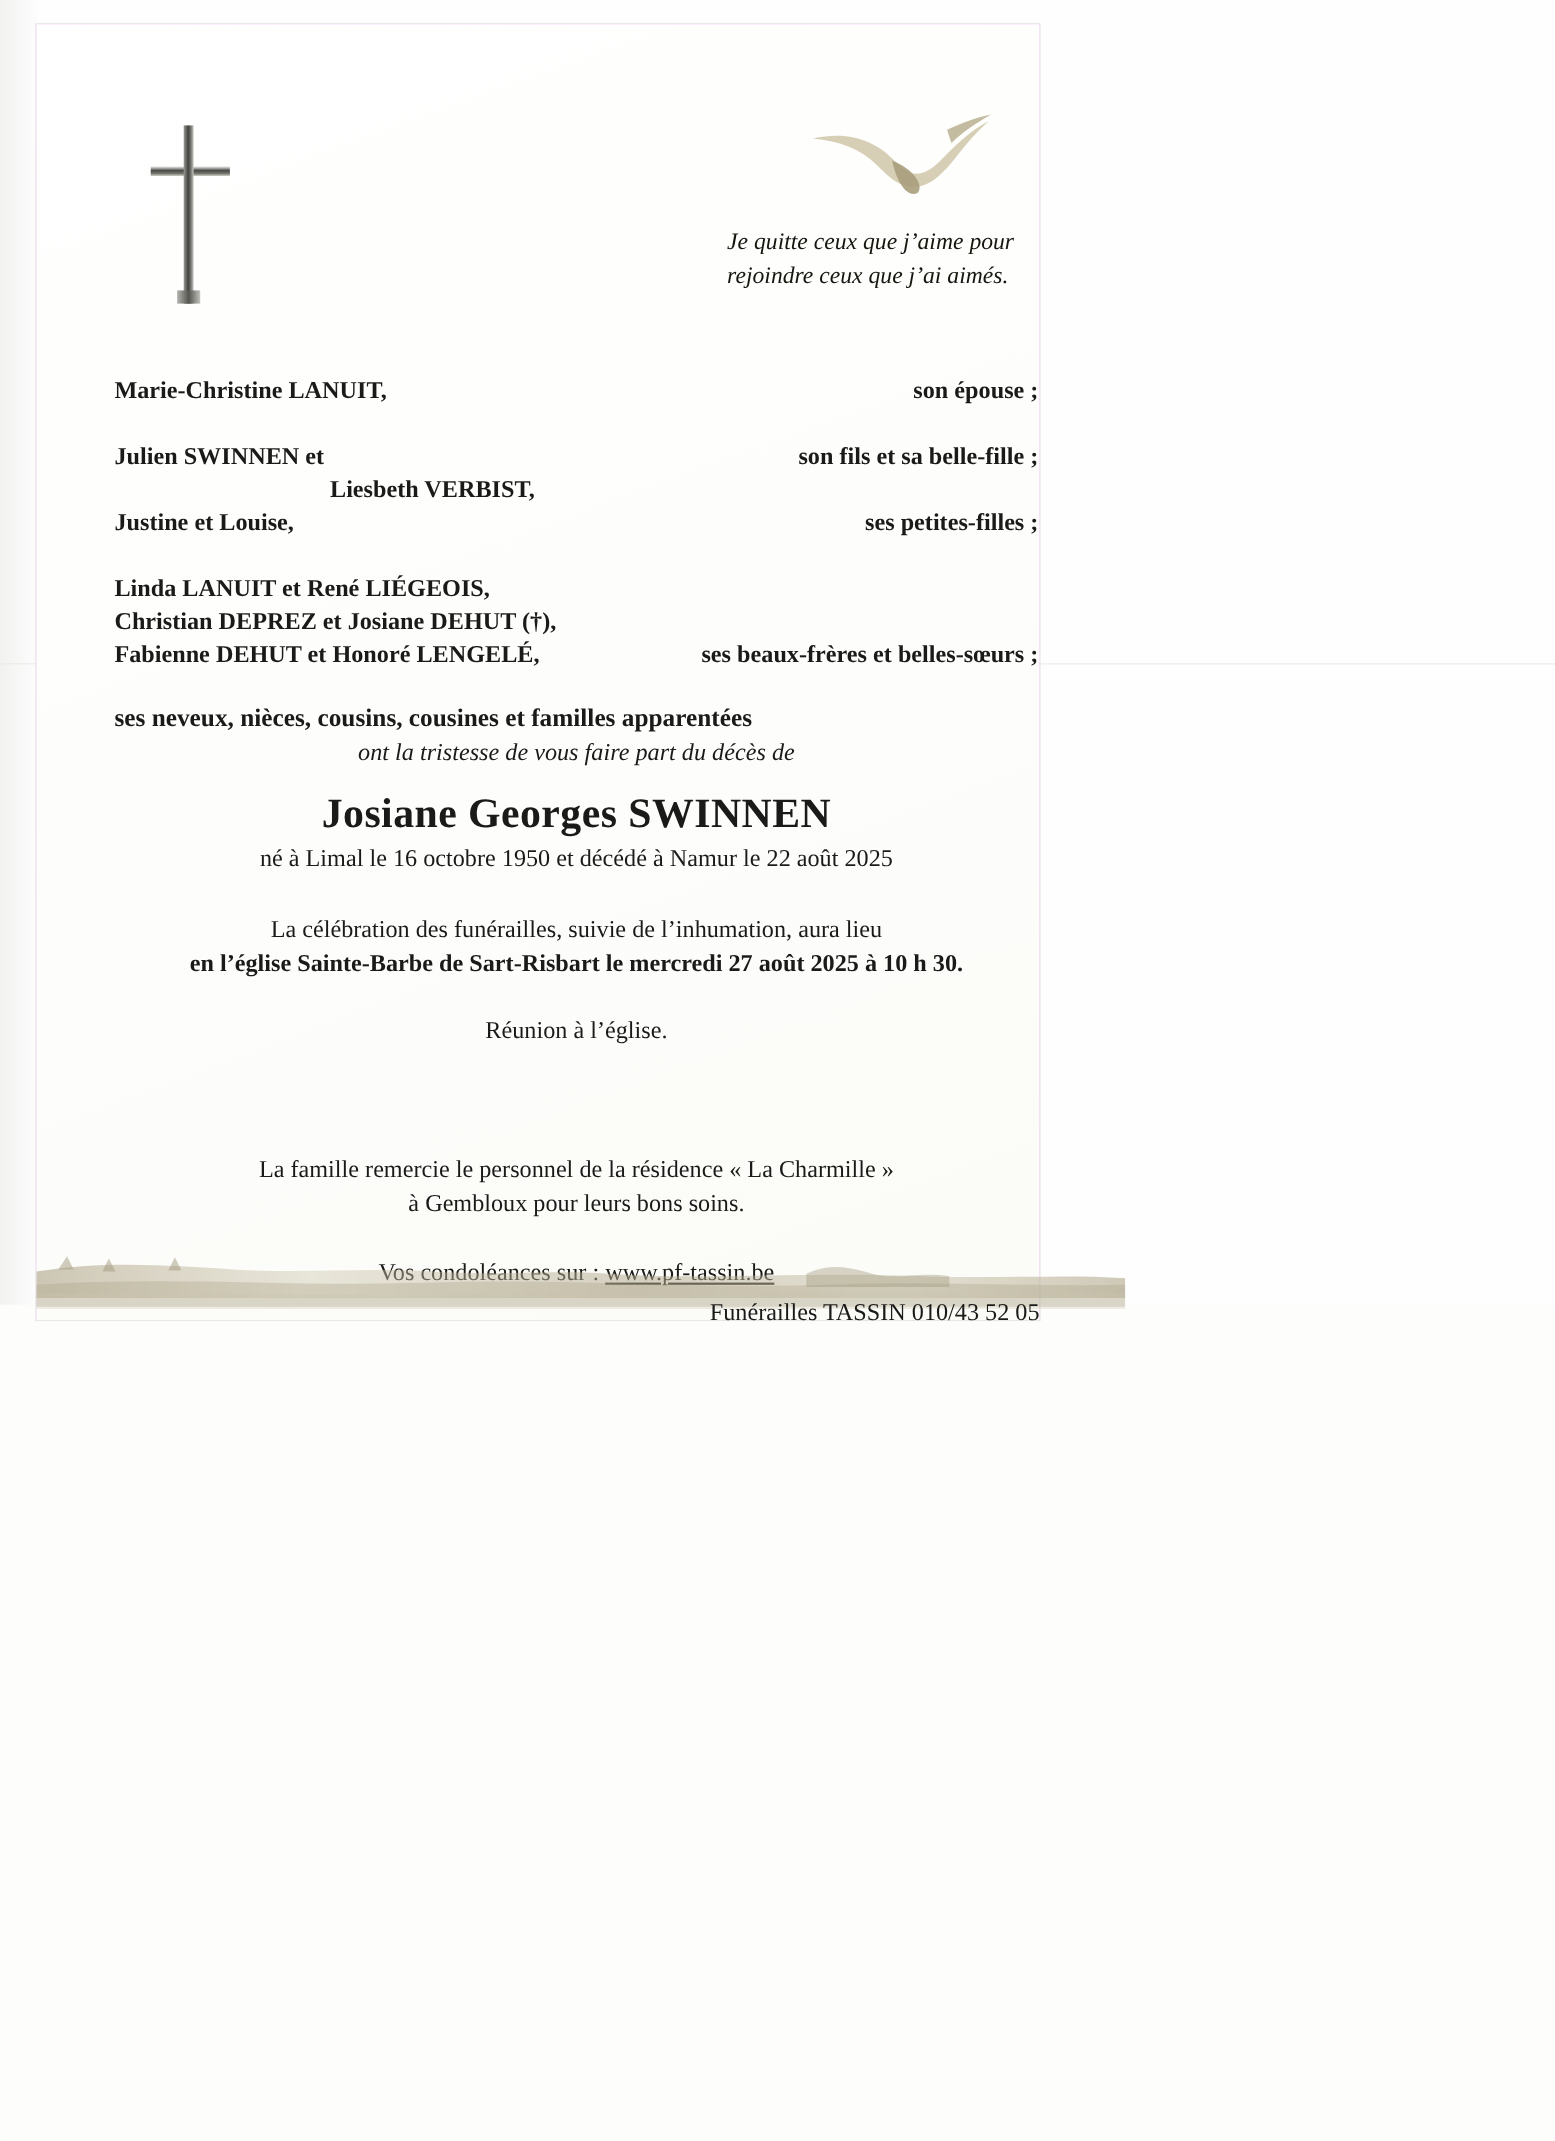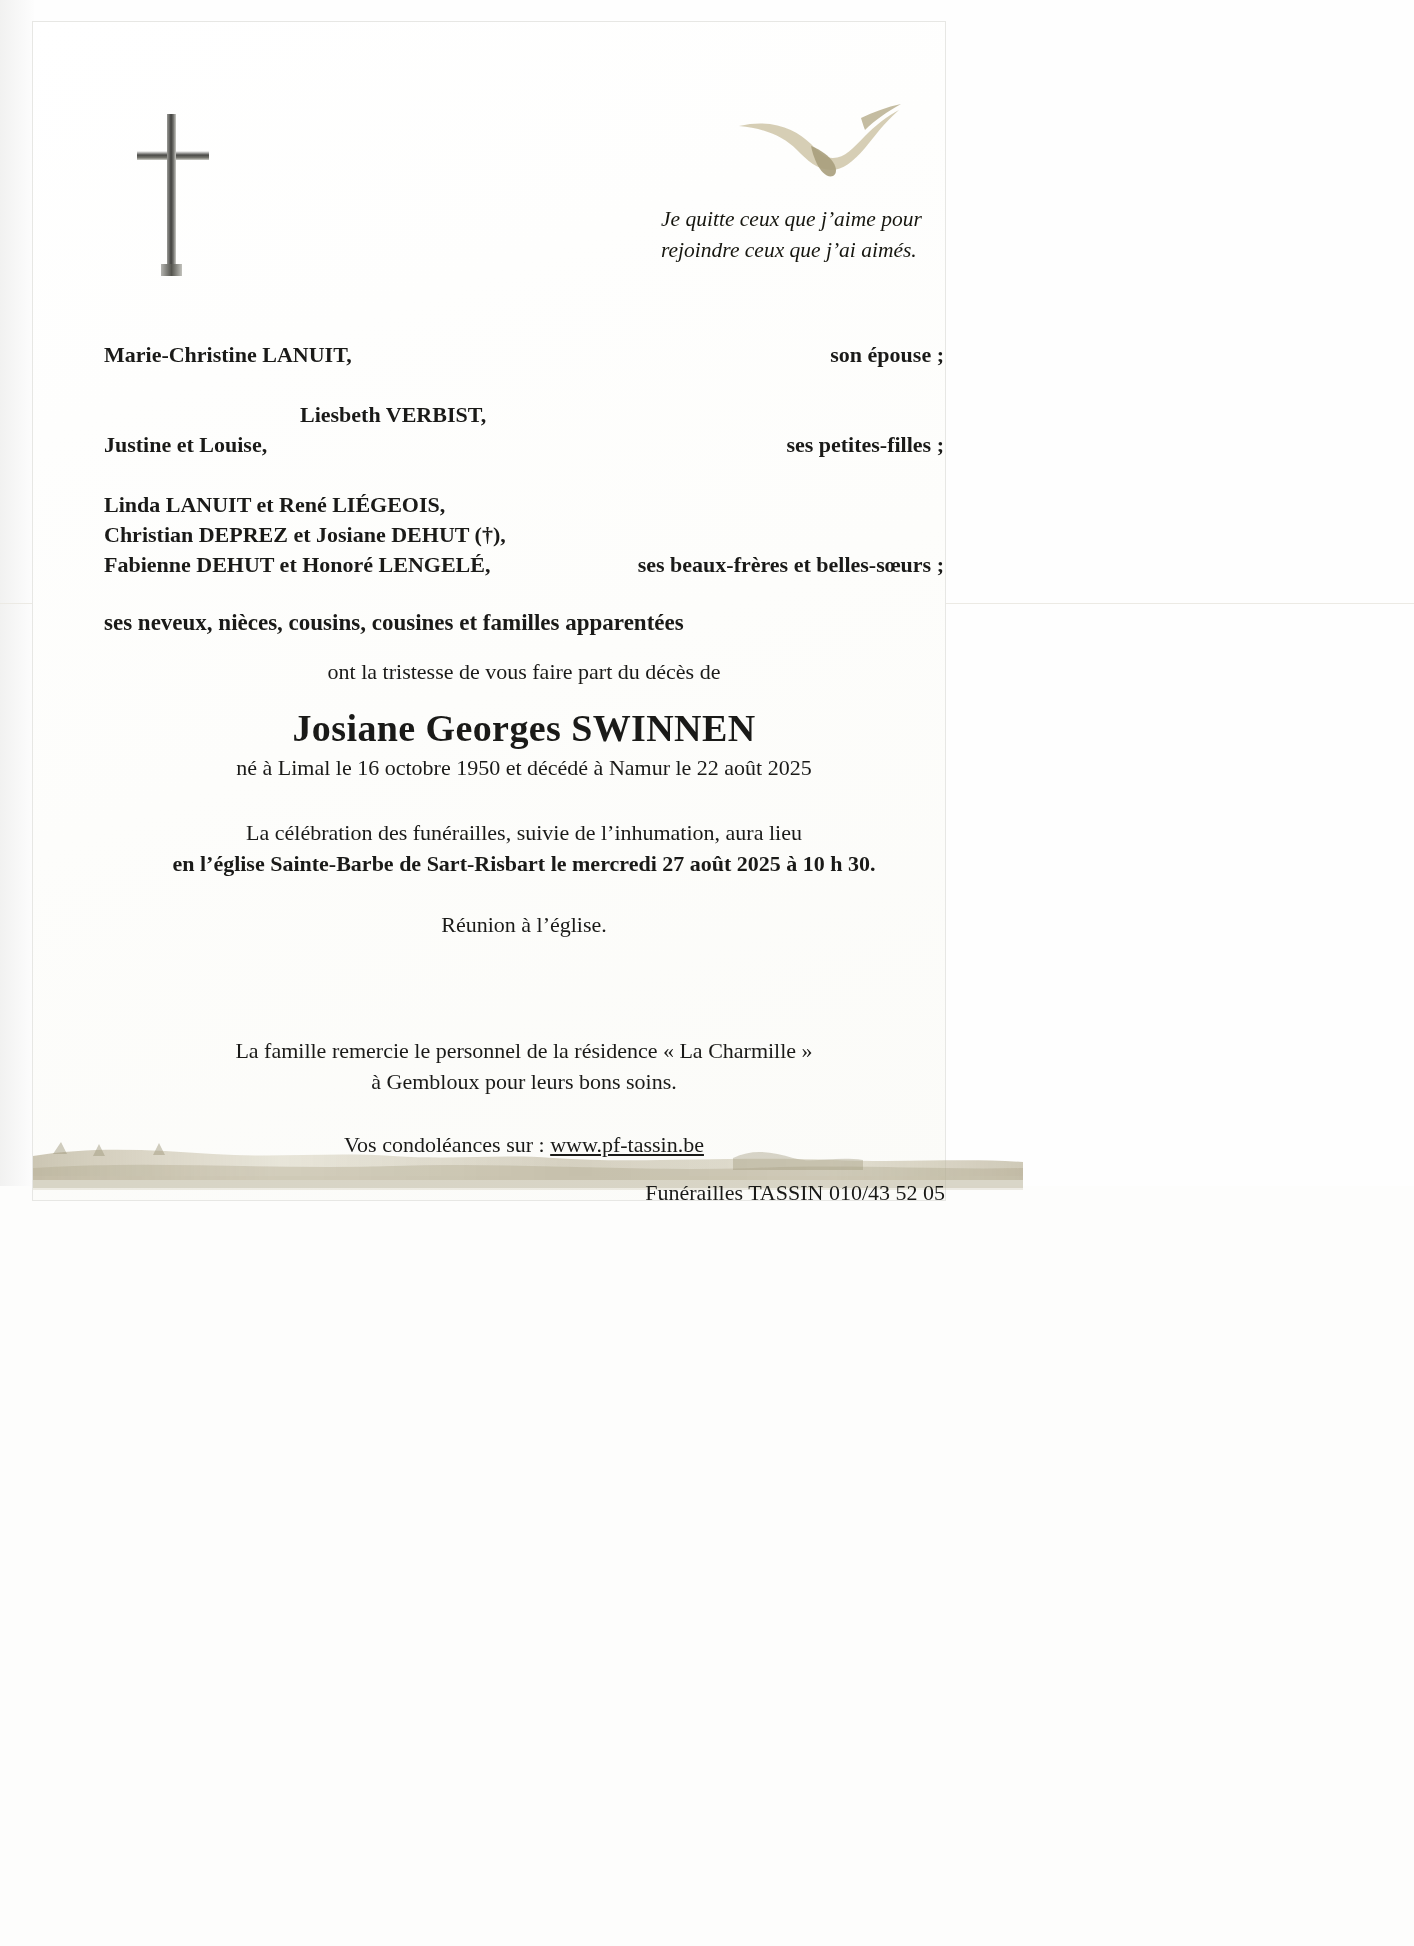--- a/index.html
+++ b/index.html
@@ -144,21 +144,21 @@
   
   .announce {
     position: absolute;
     left: 71px;
     top: 630px;
     width: 840px;
     text-align: center;
     font-size: 22px;
     line-height: 31px;
   }
-  .lead { margin: 4px; }
+  .lead { margin: 16px; font-style: italic; }
   .deceased-name {
     margin: 26px 0 0 0;
     font-size: 38px;
     font-weight: bold;
     letter-spacing: .4px;
   }
   .dates {
     margin: 8px 0 0 0;
     font-size: 22px;
   }
@@ -223,20 +223,24 @@
 
   <div class="family">
 
     <div class="frow">
       <span class="names">Marie-Christine LANUIT,</span>
       <span class="rel">son épouse ;</span>
     </div>
 
     <div class="gap-md"></div>
 
+    <div class="frow">
+      <span class="names">Julien SWINNEN et</span>
+      <span class="rel">son fils et sa belle-fille ;</span>
+    </div>
 
     <div class="frow">
       <span class="names indent-names">Liesbeth VERBIST,</span>
       <span class="rel"></span>
     </div>
 
     <div class="frow">
       <span class="names">Justine et Louise,</span>
       <span class="rel">ses petites-filles ;</span>
     </div>

